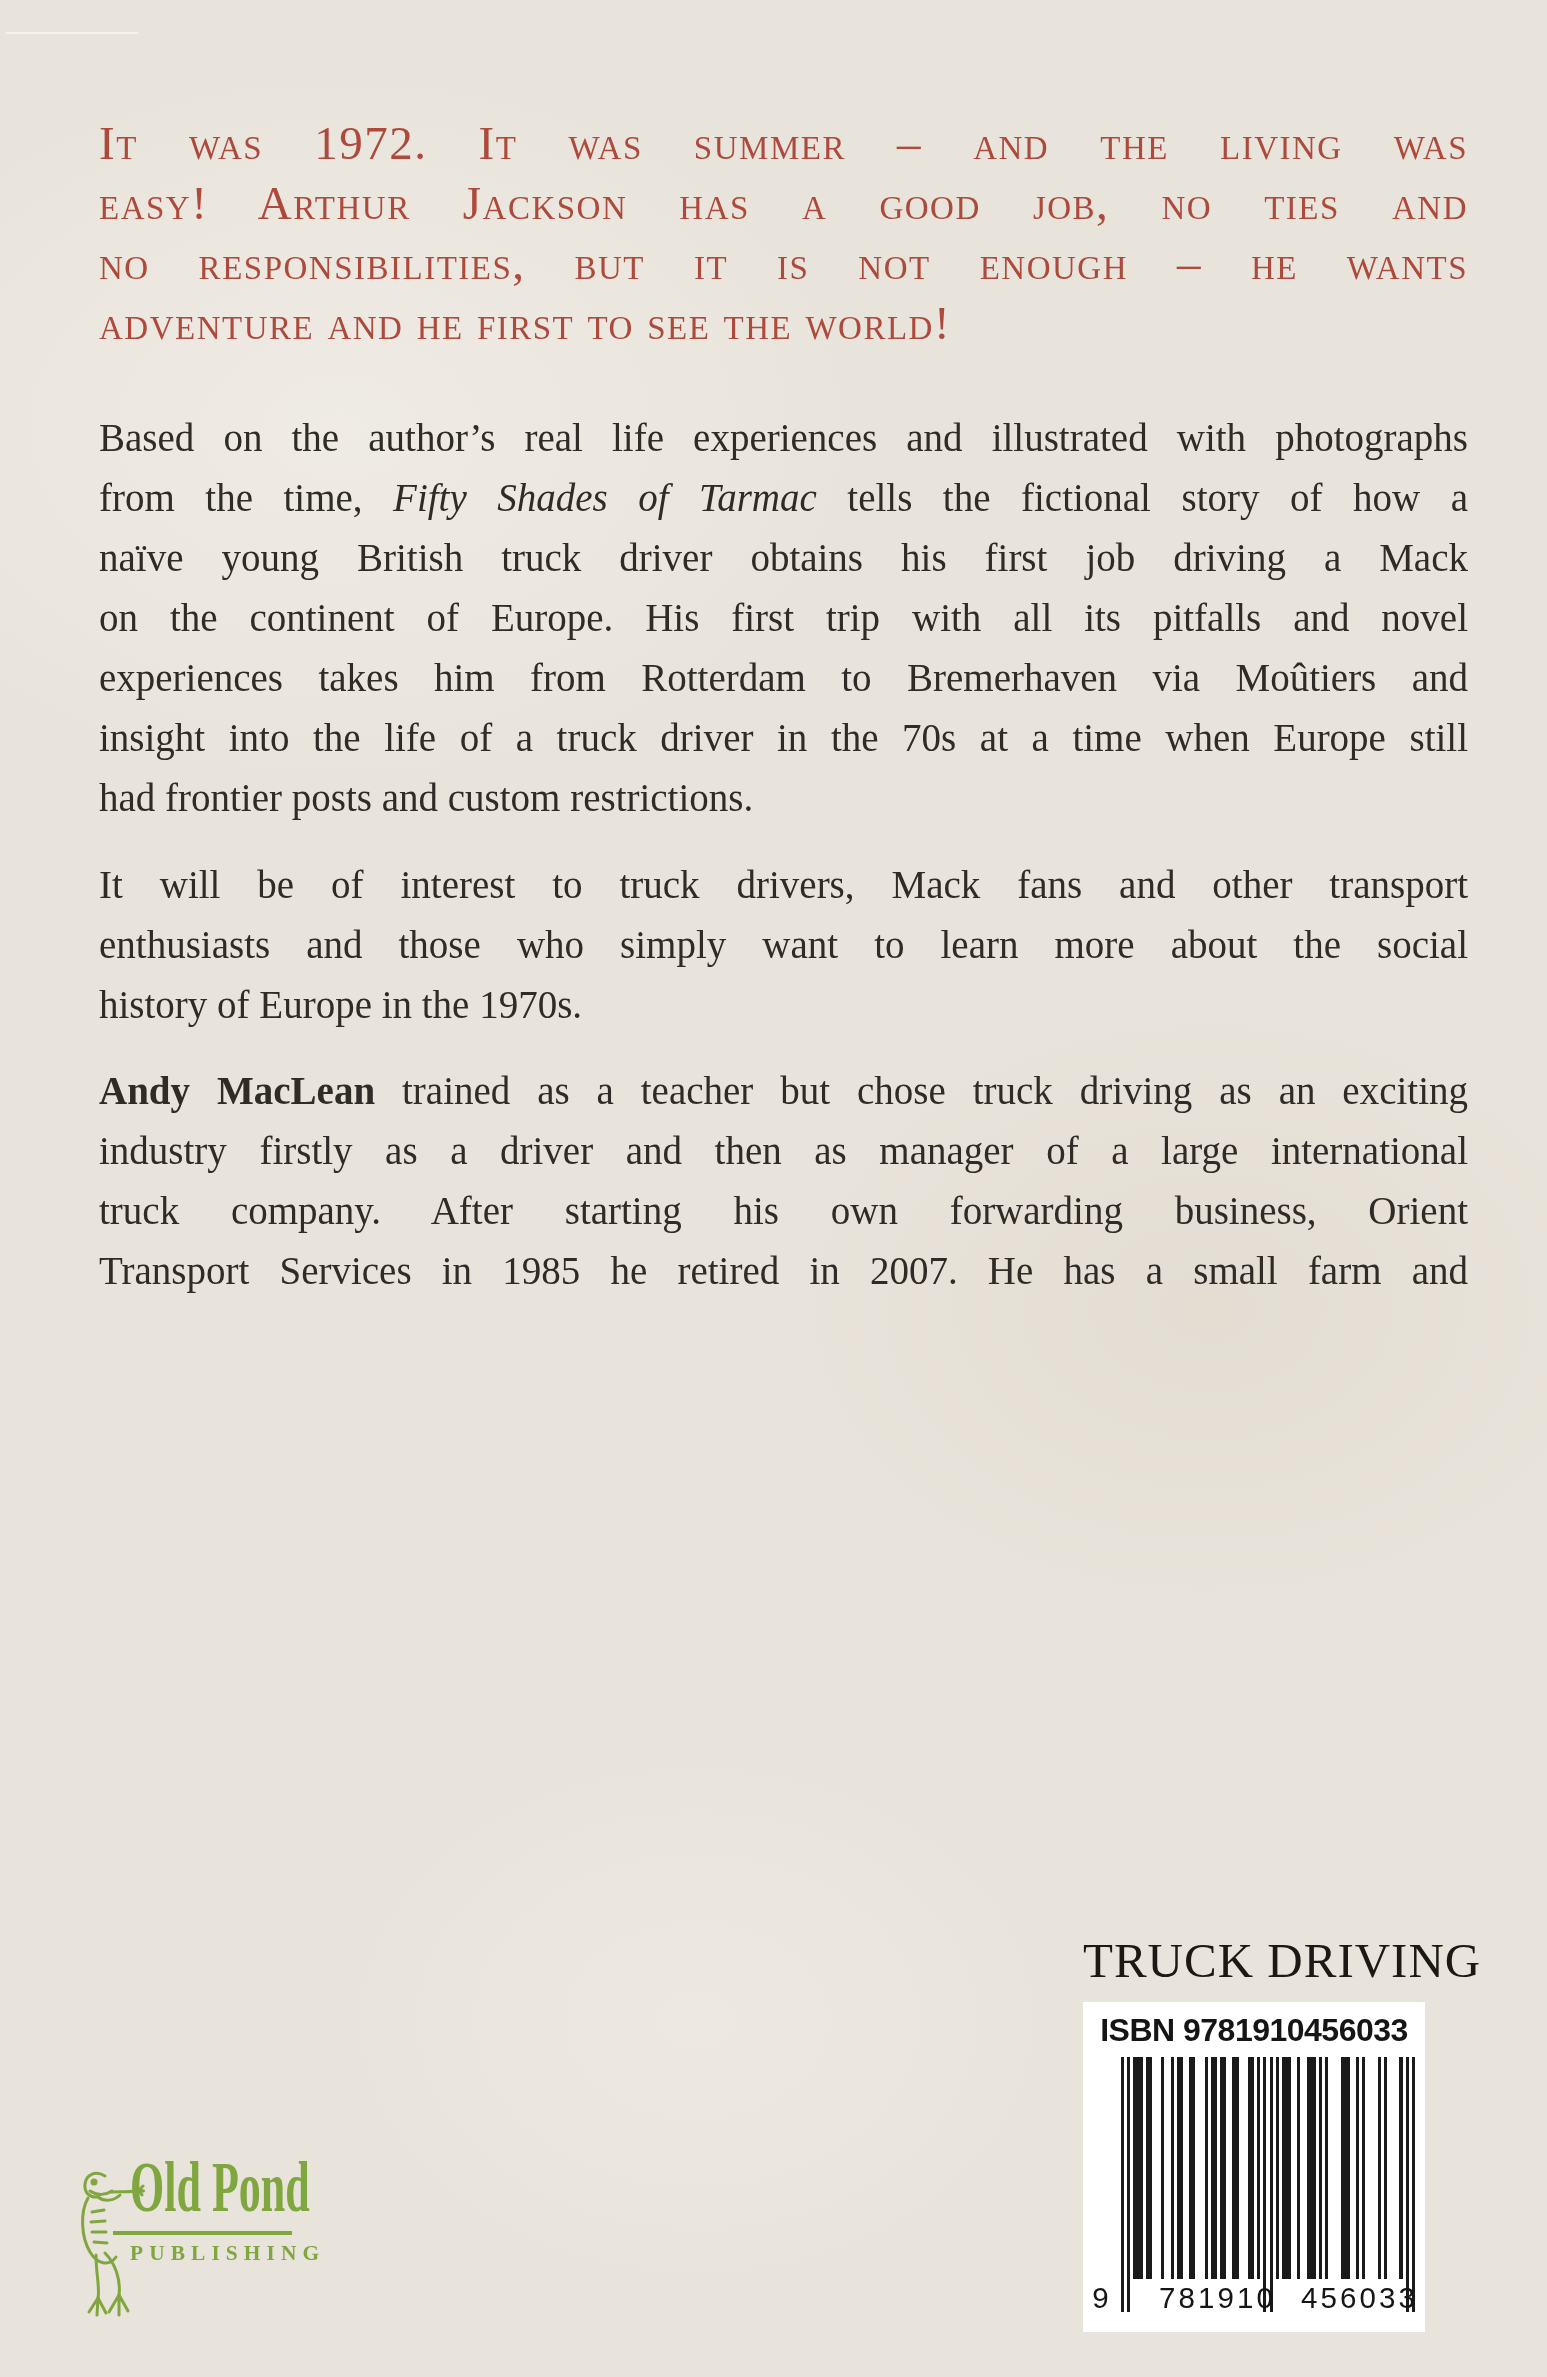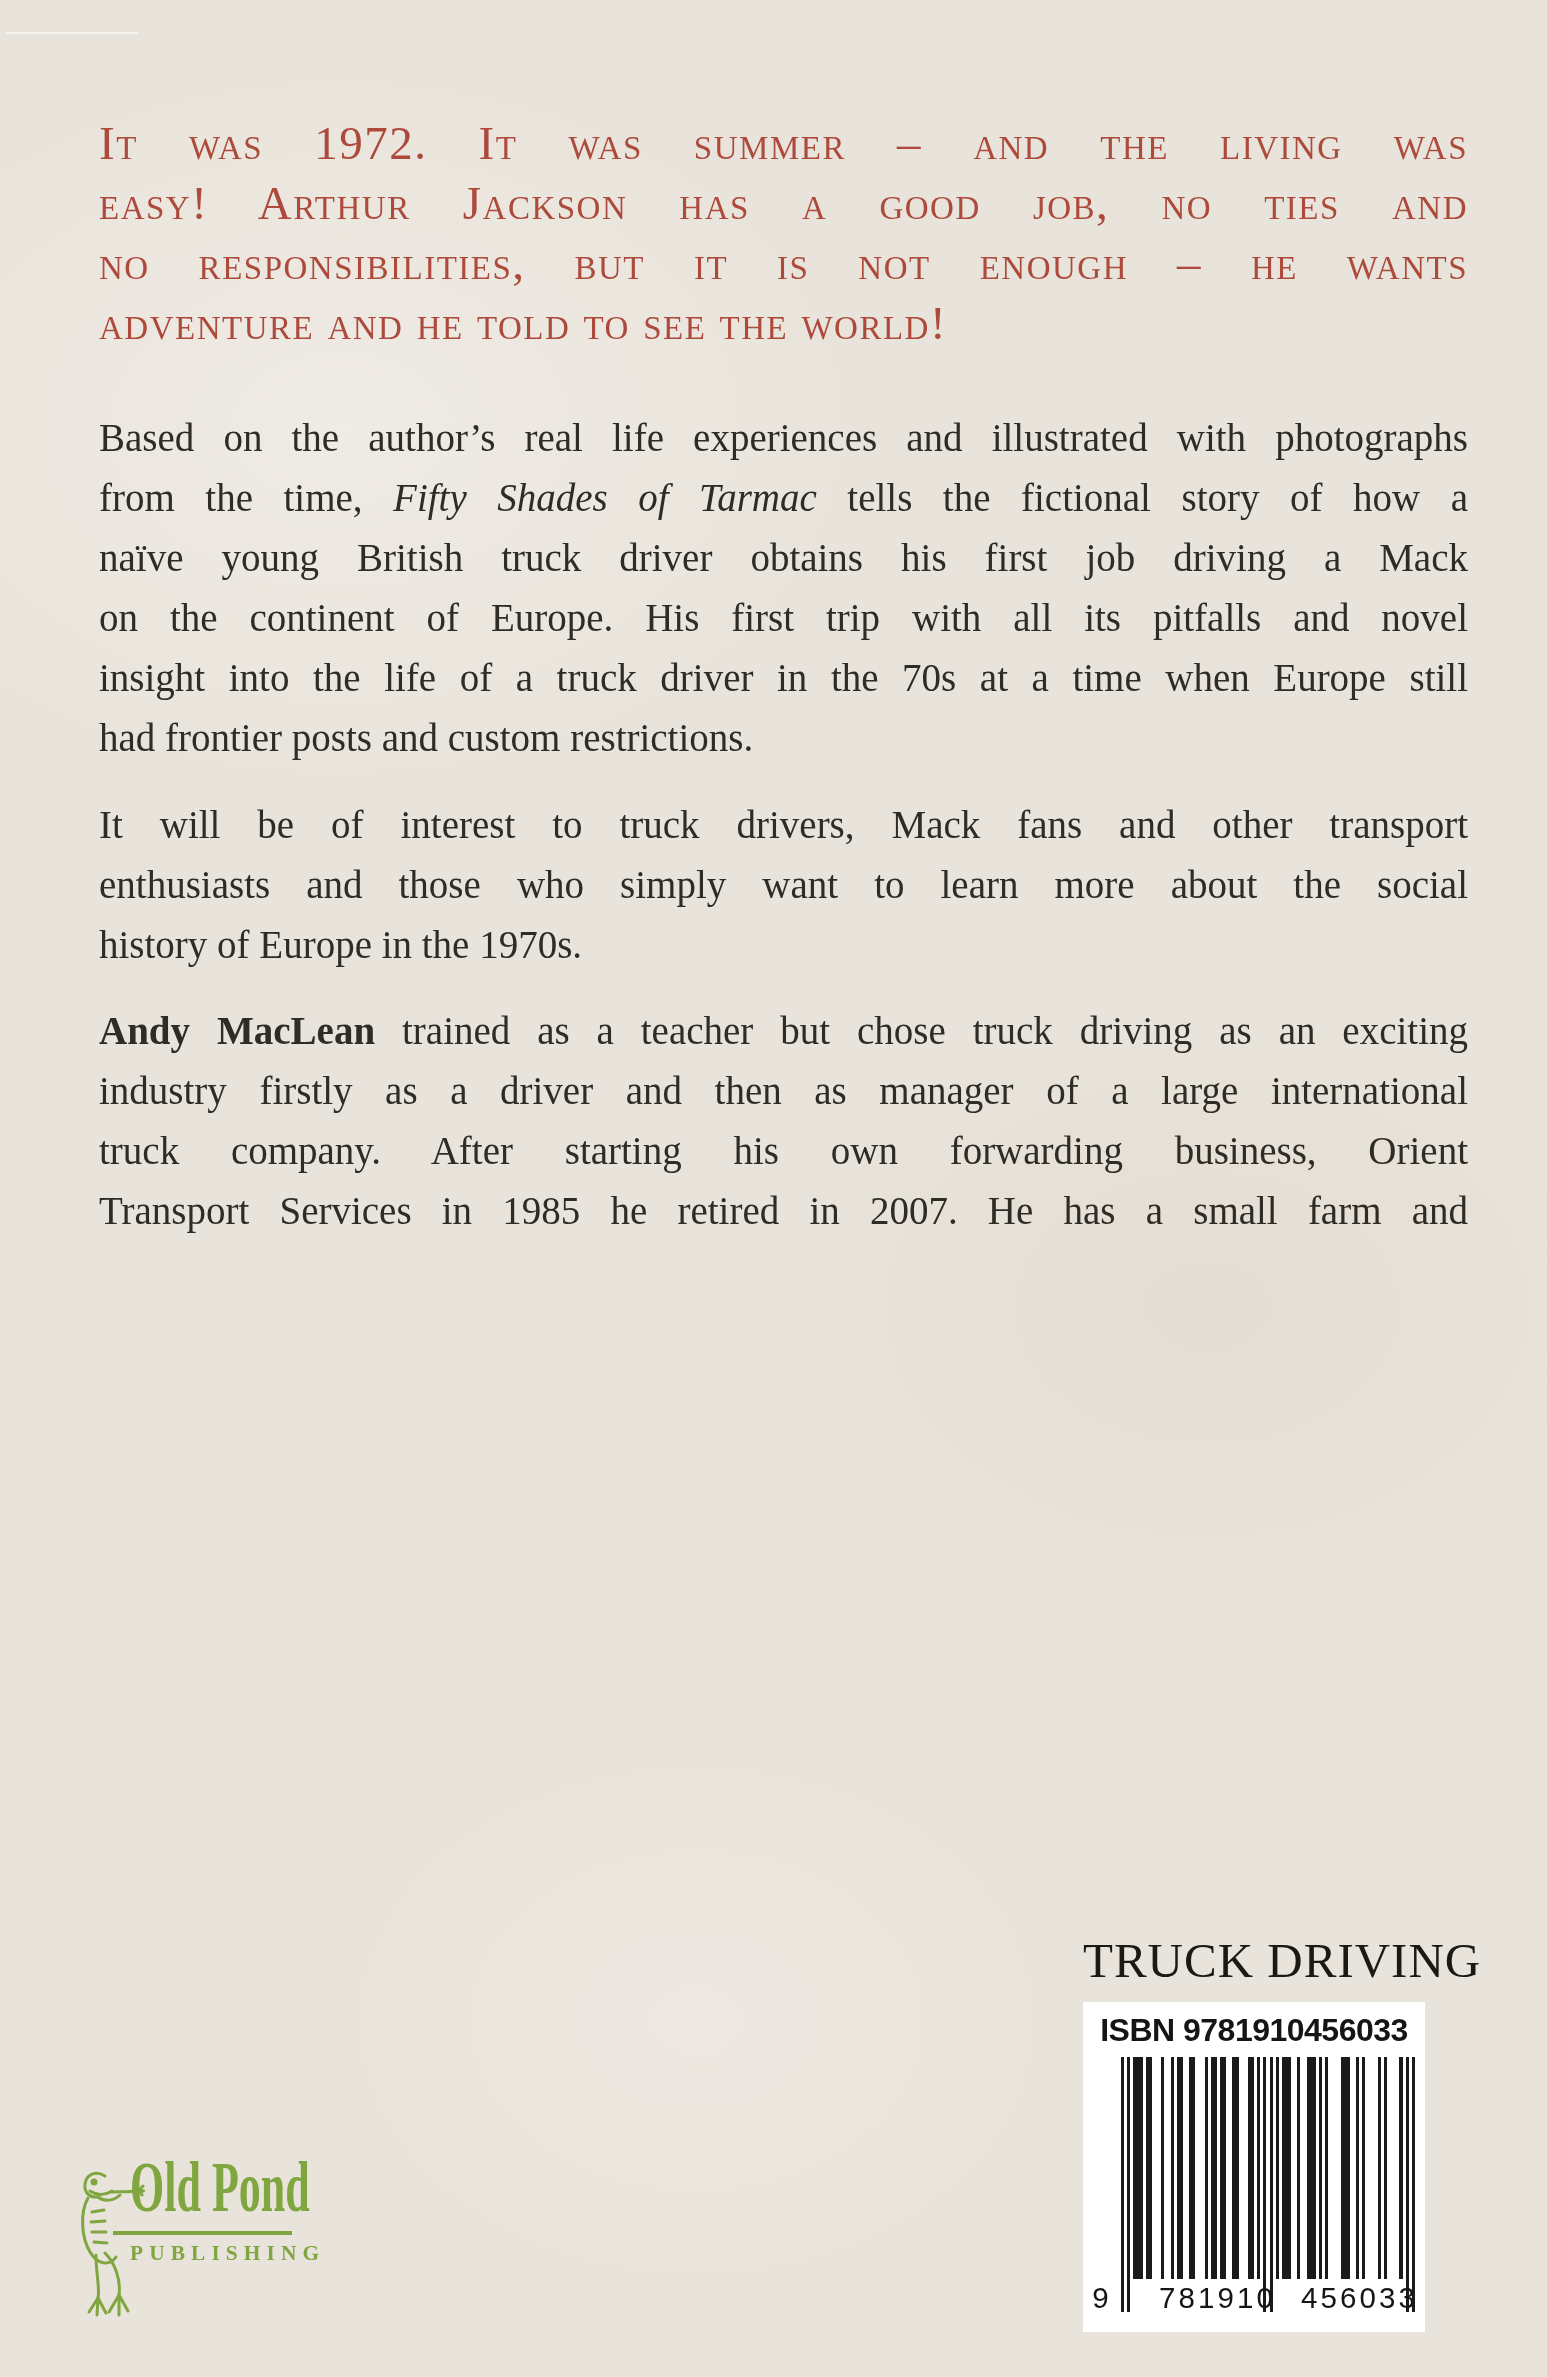--- a/index.html
+++ b/index.html
@@ -72,29 +72,30 @@
 </head>
 <body>
 
 <div id="page">
   <div class="scratch"></div>
 
   <div id="tagline">
       <div class="hline">It was 1972. It was summer –  and the living was</div>
       <div class="hline">easy!  Arthur Jackson has a good job, no ties and</div>
       <div class="hline">no responsibilities, but it is not enough – he wants</div>
-      <div class="hline last">adventure and he told to see the world!</div>
+      <div class="hline last">adventure and he first to see the world!</div>
     </div>
 
   <div id="synopsis">
       <div class="para">
         <div class="jline"><span>Based on the author’s real life experiences and illustrated with photographs</span></div>
         <div class="jline"><span>from the time, </span><span class="it">Fifty Shades of Tarmac</span><span> tells the fictional story of how a</span></div>
         <div class="jline"><span>naïve young British truck driver obtains his first job driving a Mack</span></div>
         <div class="jline"><span>on the continent of Europe. His first trip with all its pitfalls and novel</span></div>
+        <div class="jline"><span>experiences takes him from Rotterdam to Bremerhaven via Moûtiers and</span></div>
         <div class="jline"><span>insight into the life of a truck driver in the 70s at a time when Europe still</span></div>
         <div class="jline last"><span>had frontier posts and custom restrictions.</span></div>
       </div>
       <div class="para">
         <div class="jline"><span>It will be of interest to truck drivers, Mack fans and other transport</span></div>
         <div class="jline"><span>enthusiasts and those who simply want to learn more about the social</span></div>
         <div class="jline last"><span>history of Europe in the 1970s.</span></div>
       </div>
       <div class="para">
         <div class="jline"><span class="bd">Andy MacLean</span><span> trained as a teacher but chose truck driving as an exciting</span></div>

